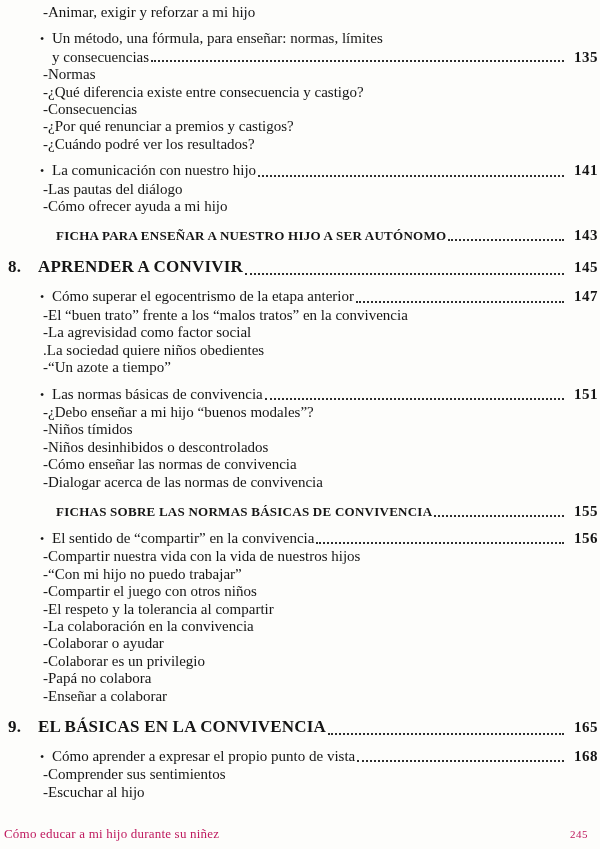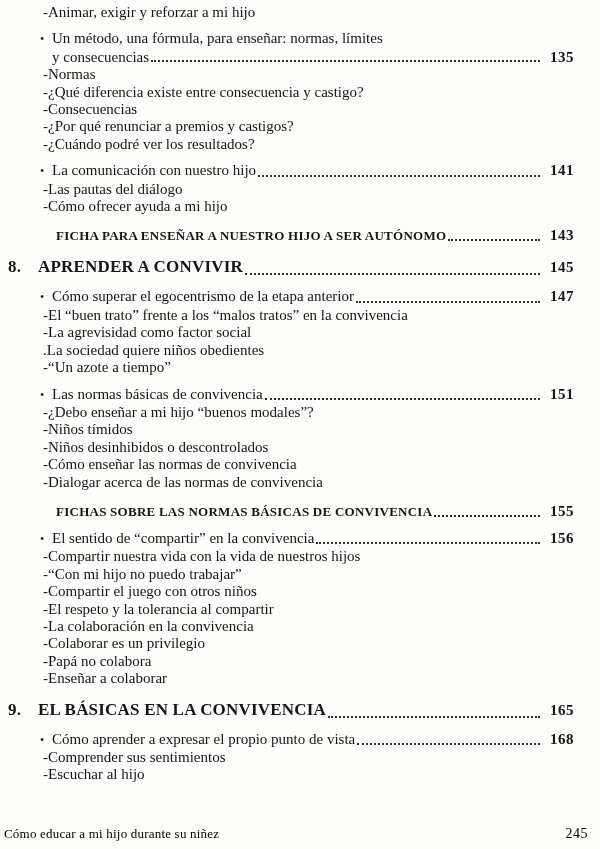--- a/index.html
+++ b/index.html
@@ -18,21 +18,21 @@
   }
   .toc {
     position: absolute;
     top: 4px;
     left: 0;
     right: 0;
   }
   .row {
     display: flex;
     align-items: baseline;
-    padding-right: 26px;
+    padding-right: 2px;
     font-size: 15px;
     line-height: 17.4px;
   }
   .row .txt { white-space: pre; }
   
   .row.sub { margin-left: 43px; }
   
   .row.bullet { margin-left: 40px; margin-top: 9px; }
   .row.bullet .glyph {
     width: 12px;
@@ -82,24 +82,24 @@
   }
   .footer {
     position: absolute;
     left: 4px;
     right: 12px;
     bottom: 7px;
     display: flex;
     justify-content: space-between;
     align-items: baseline;
     font-size: 13px;
-    color: #000000;
+    color: #be185d;
   }
   .footer .book-title { letter-spacing: 0.2px; }
-  .footer .page-no { font-size: 14px; letter-spacing: 0.5px; }
+  .footer .page-no { font-size: 11px; letter-spacing: 0.5px; }
 </style>
 </head>
 <body>
 
 <div class="page">
 
   <main class="toc">
       <div class="row sub">
         <span class="txt">-Animar, exigir y reforzar a mi hijo</span>
       </div>
@@ -207,20 +207,23 @@
         <span class="txt">-“Con mi hijo no puedo trabajar”</span>
       </div>
       <div class="row sub">
         <span class="txt">-Compartir el juego con otros niños</span>
       </div>
       <div class="row sub">
         <span class="txt">-El respeto y la tolerancia al compartir</span>
       </div>
       <div class="row sub">
         <span class="txt">-La colaboración en la convivencia</span>
+      </div>
+      <div class="row sub">
+        <span class="txt">-Colaborar o ayudar</span>
       </div>
       <div class="row sub">
         <span class="txt">-Colaborar es un privilegio</span>
       </div>
       <div class="row sub">
         <span class="txt">-Papá no colabora</span>
       </div>
       <div class="row sub">
         <span class="txt">-Enseñar a colaborar</span>
       </div>

